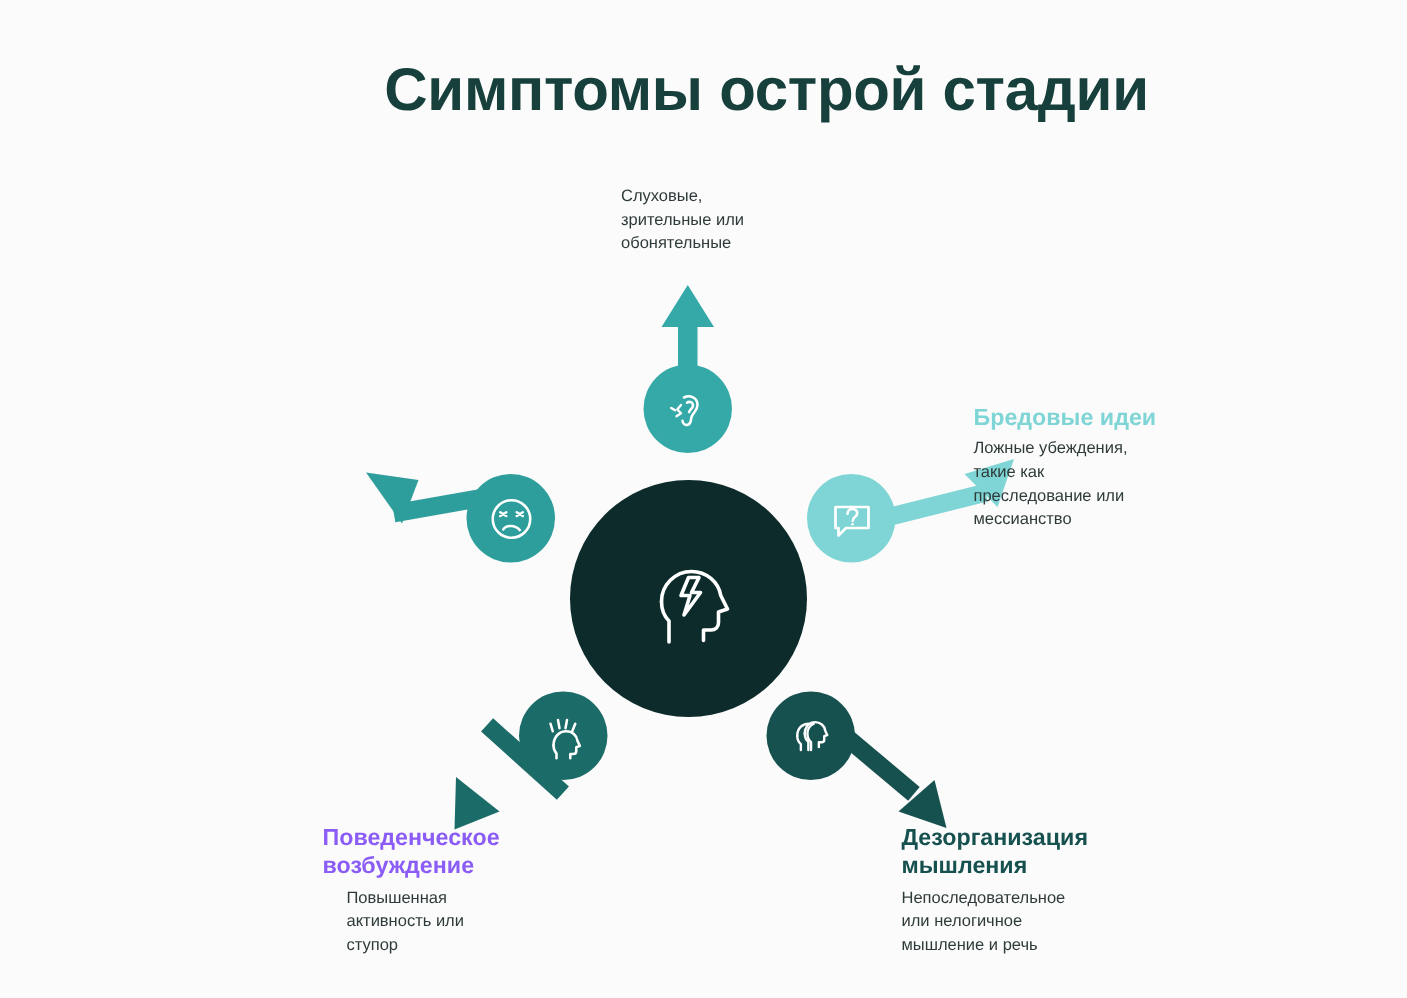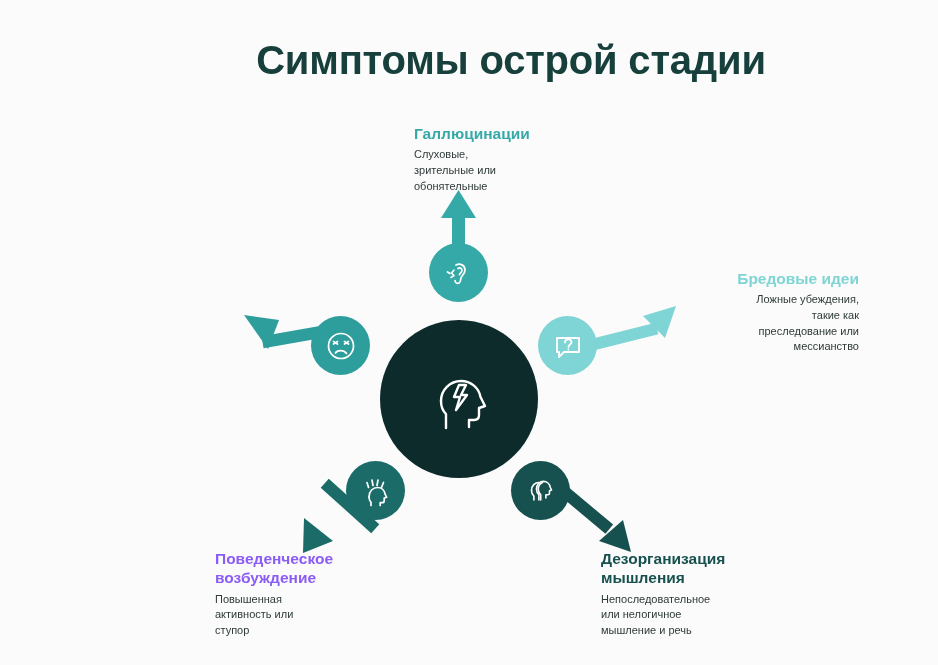--- a/index.html
+++ b/index.html
@@ -155,39 +155,38 @@
           <path d="M8.5 17.5c0 2.6 1 4.4 2.4 5.6V27"></path>
           <path d="M13.5 16c0-4.6 3.2-7.6 7-7.6 3.4 0 6.2 2.4 6.6 5.6l1.4 3-2 0.7v2.4c0 1-0.8 1.7-1.8 1.7h-1.8V25"></path>
           <path d="M13.5 16c0 2.6 1 4.4 2.4 5.6V27"></path>
           <path d="M19.5 9.5c-2.6 1.2-4.2 3.6-4.2 6.6 0 2.6 1 4.4 2.4 5.6V27"></path>
         </svg>
       </span>
     </div>
   </div>
 
   <div class="label" style="left:414px; top:124px; width:180px;">
-    <div class="heading" style="color:#35A9A8; white-space:pre-line;">Галлюцинации</div>
     <div class="body" style="white-space:pre-line;">Слуховые,
 зрительные или
 обонятельные</div>
   </div>
 
 
-  <div class="label" style="left:669px; top:269px; width:190px;text-align:right;">
+  <div class="label" style="left:649px; top:269px; width:190px;">
     <div class="heading" style="color:#7FD5D5; white-space:pre-line;">Бредовые идеи</div>
     <div class="body" style="white-space:pre-line;">Ложные убеждения,
 такие как
 преследование или
 мессианство</div>
   </div>
 
   <div class="label" style="left:215px; top:549px; width:190px;">
     <div class="heading" style="color:#8b5cf6; white-space:pre-line;">Поведенческое
 возбуждение</div>
-    <div class="body" style="white-space:pre-line;">Повышенная
+    <div class="body" style="white-space:pre-line;margin-left:16px;">Повышенная
 активность или
 ступор</div>
   </div>
 
   <div class="label" style="left:601px; top:549px; width:200px;">
     <div class="heading" style="color:#16514F; white-space:pre-line;">Дезорганизация
 мышления</div>
     <div class="body" style="white-space:pre-line;">Непоследовательное
 или нелогичное
 мышление и речь</div>

